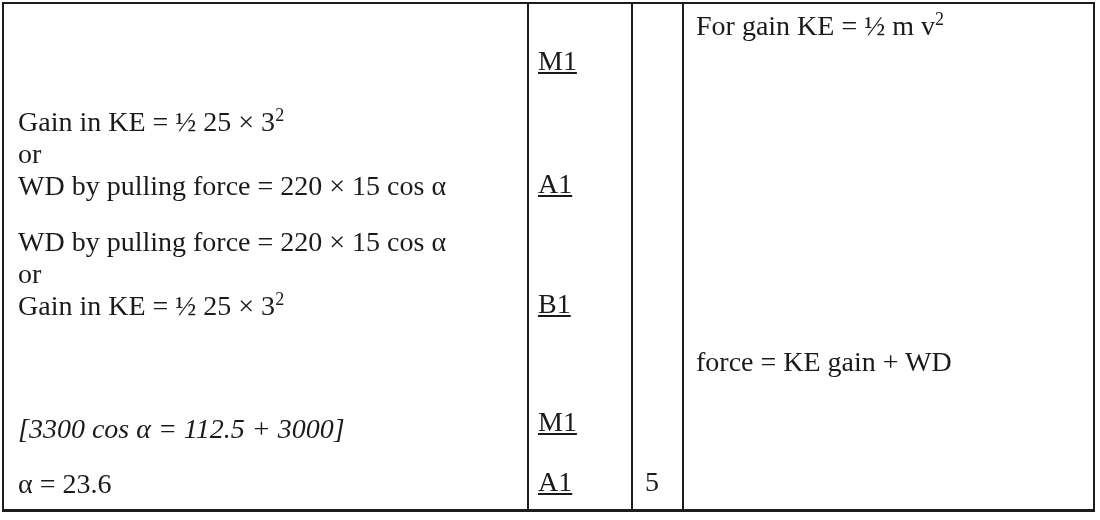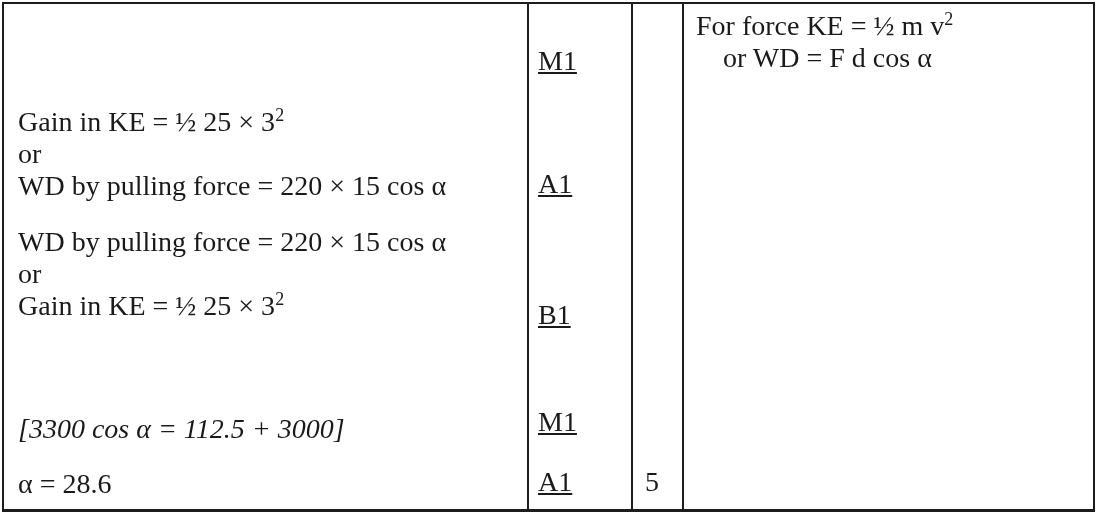--- a/index.html
+++ b/index.html
@@ -50,21 +50,21 @@
   
   .w-block1 { left: 18px;  top: 106px; }
   .w-block2 { left: 18px;  top: 226px; }
   .w-block3 { left: 18px;  top: 413px; font-style: italic; }
   .w-block4 { left: 18px;  top: 468px; }
 
   
   .mark { left: 538px; text-decoration: underline; }
   .mark-0 { top: 45px;  }
   .mark-1 { top: 168px; }
-  .mark-2 { top: 299px; }
+  .mark-2 { top: 288px; }
   .mark-3 { top: 406px; }
   .mark-4 { top: 466px; }
 
   
   .total { left: 645px; top: 466px; }
 
   
   .c-top    { left: 696px; top: 10px; }
   .c-top .indent { padding-left: 27px; }
   .c-bottom { left: 696px; top: 346px; }
@@ -89,32 +89,32 @@
     <div>WD by pulling force = 220 × 15 cos α</div>
     <div>or</div>
     <div><span>Gain in KE = ½ 25 × 3</span><sup class="sq">2</sup></div>
   </div>
 
   <div class="txt w-block3">
     <div>[3300 cos α = 112.5 + 3000]</div>
   </div>
 
   <div class="txt w-block4">
-    <div>α = 28.6</div>
+    <div>α = 23.6</div>
   </div>
 
   <div class="txt mark mark-0">M1</div>
   <div class="txt mark mark-1">A1</div>
   <div class="txt mark mark-2">B1</div>
   <div class="txt mark mark-3">M1</div>
   <div class="txt mark mark-4">A1</div>
 
   <div class="txt total">5</div>
 
   <div class="txt c-top">
-    <div><span>For force KE = ½ m v</span><sup class="sq">2</sup></div>
-    <div class="indent">or WD = F d cos α</div>
+    <div><span>For gain KE = ½ m v</span><sup class="sq">2</sup></div>
   </div>
 
   <div class="txt c-bottom">
+    <div>force = KE gain + WD</div>
   </div>
 
 </div>
 
 </body></html>

